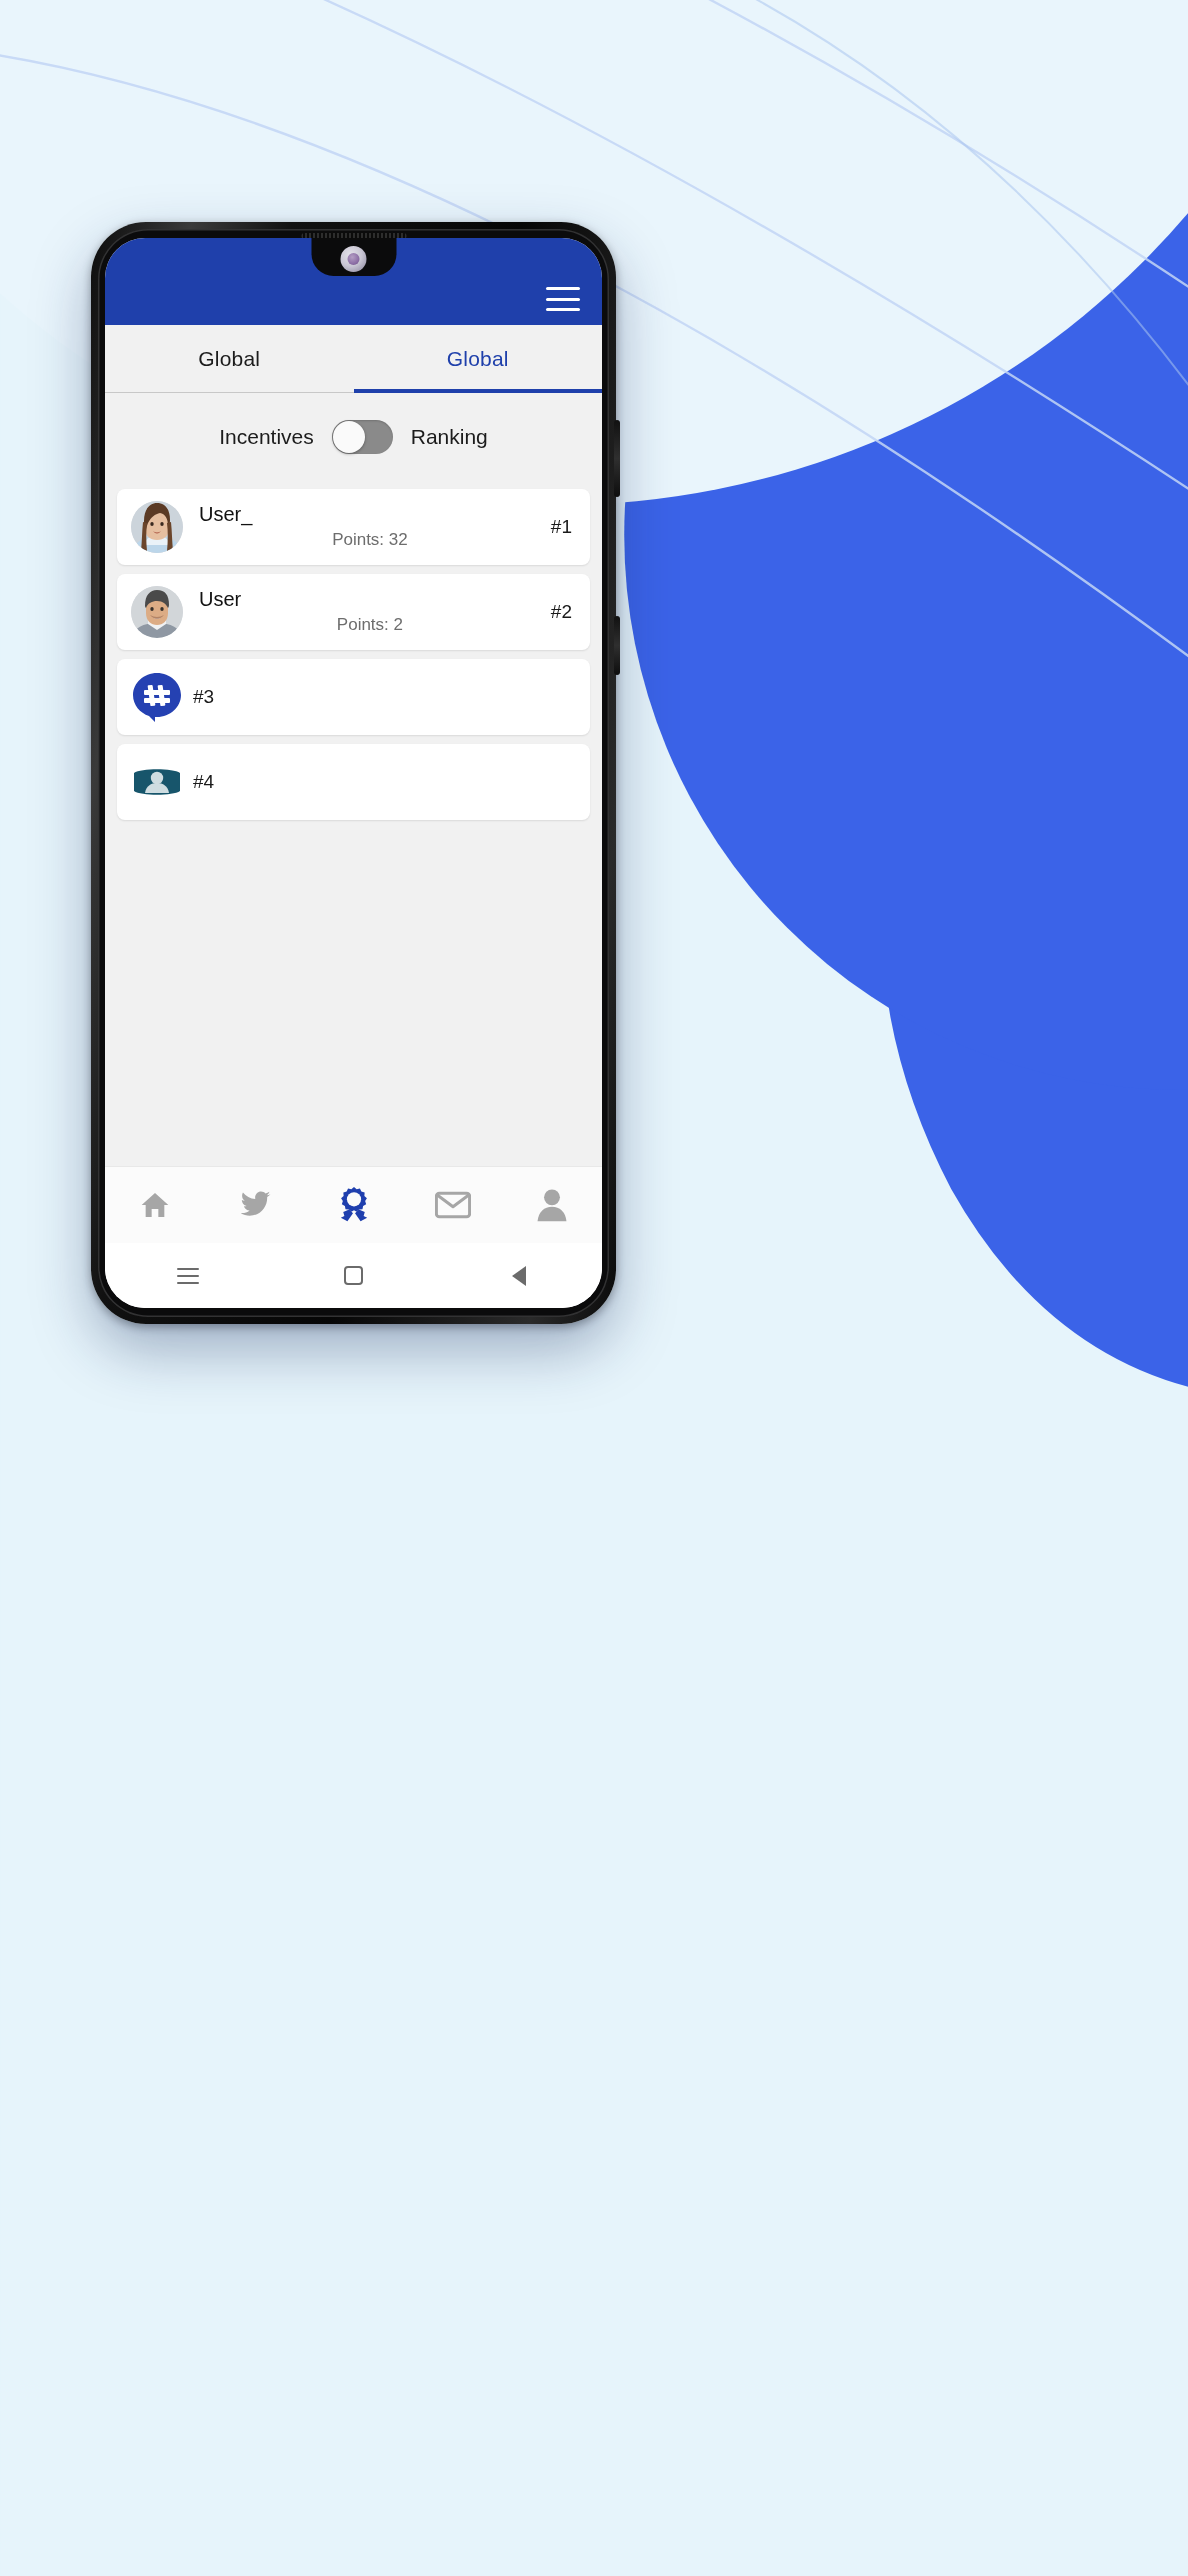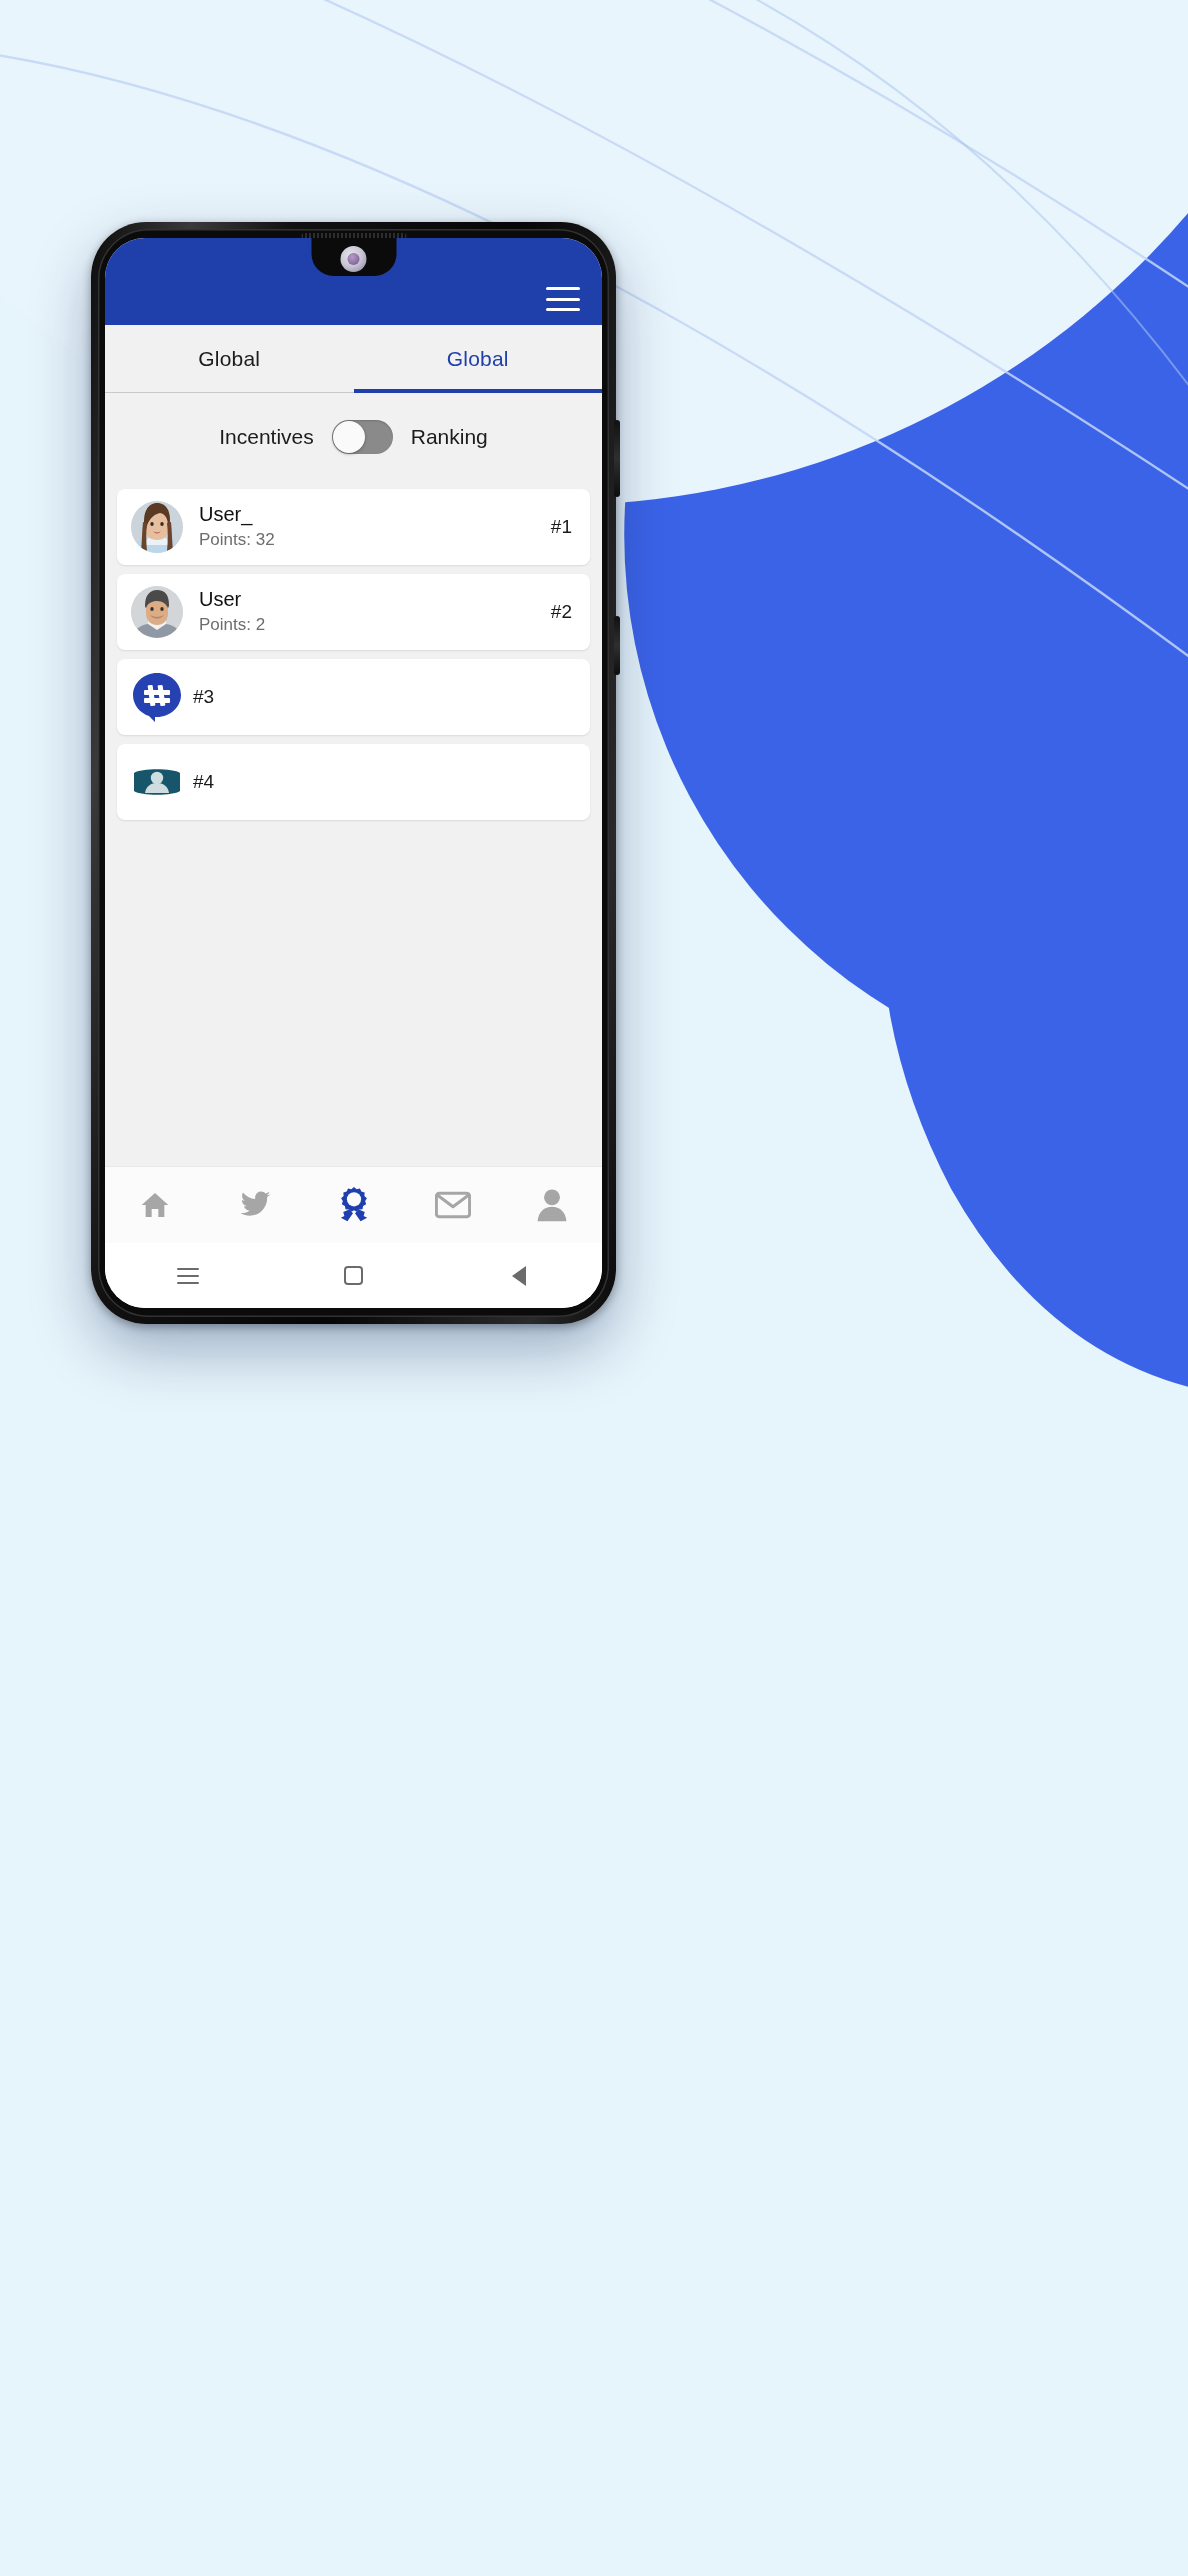--- a/index.html
+++ b/index.html
@@ -162,21 +162,21 @@
   .rank-card:first-child{ margin-top:9px; }
   .avatar{
     width:52px; height:52px; border-radius:50%;
     flex:0 0 auto; overflow:hidden;
     background:#d6dbe0;
     position:relative;
   }
   .avatar svg{ display:block; width:100%; height:100%; }
   .rc-text{ flex:1 1 auto; margin-left:16px; min-width:0; }
   .rc-name{ font-size:20px; color:#121212; line-height:1.18; white-space:nowrap; overflow:hidden; text-overflow:ellipsis; }
-  .rc-points{ font-size:17px; color:#6d6d6d; line-height:1.3; margin-top:2px; }
+  .rc-points{ font-size:17px; color:#6d6d6d; line-height:1.3; margin-top:2px;text-align:center; }
   .rc-rank{ font-size:19px; color:#1a1a1a; flex:0 0 auto; margin-left:10px; }
 
   
   .bottom-nav{
     flex:0 0 auto;
     height:77px;
     background:#fbfbfb;
     border-top:1px solid #e8e8e8;
     display:flex; align-items:center;
   }

